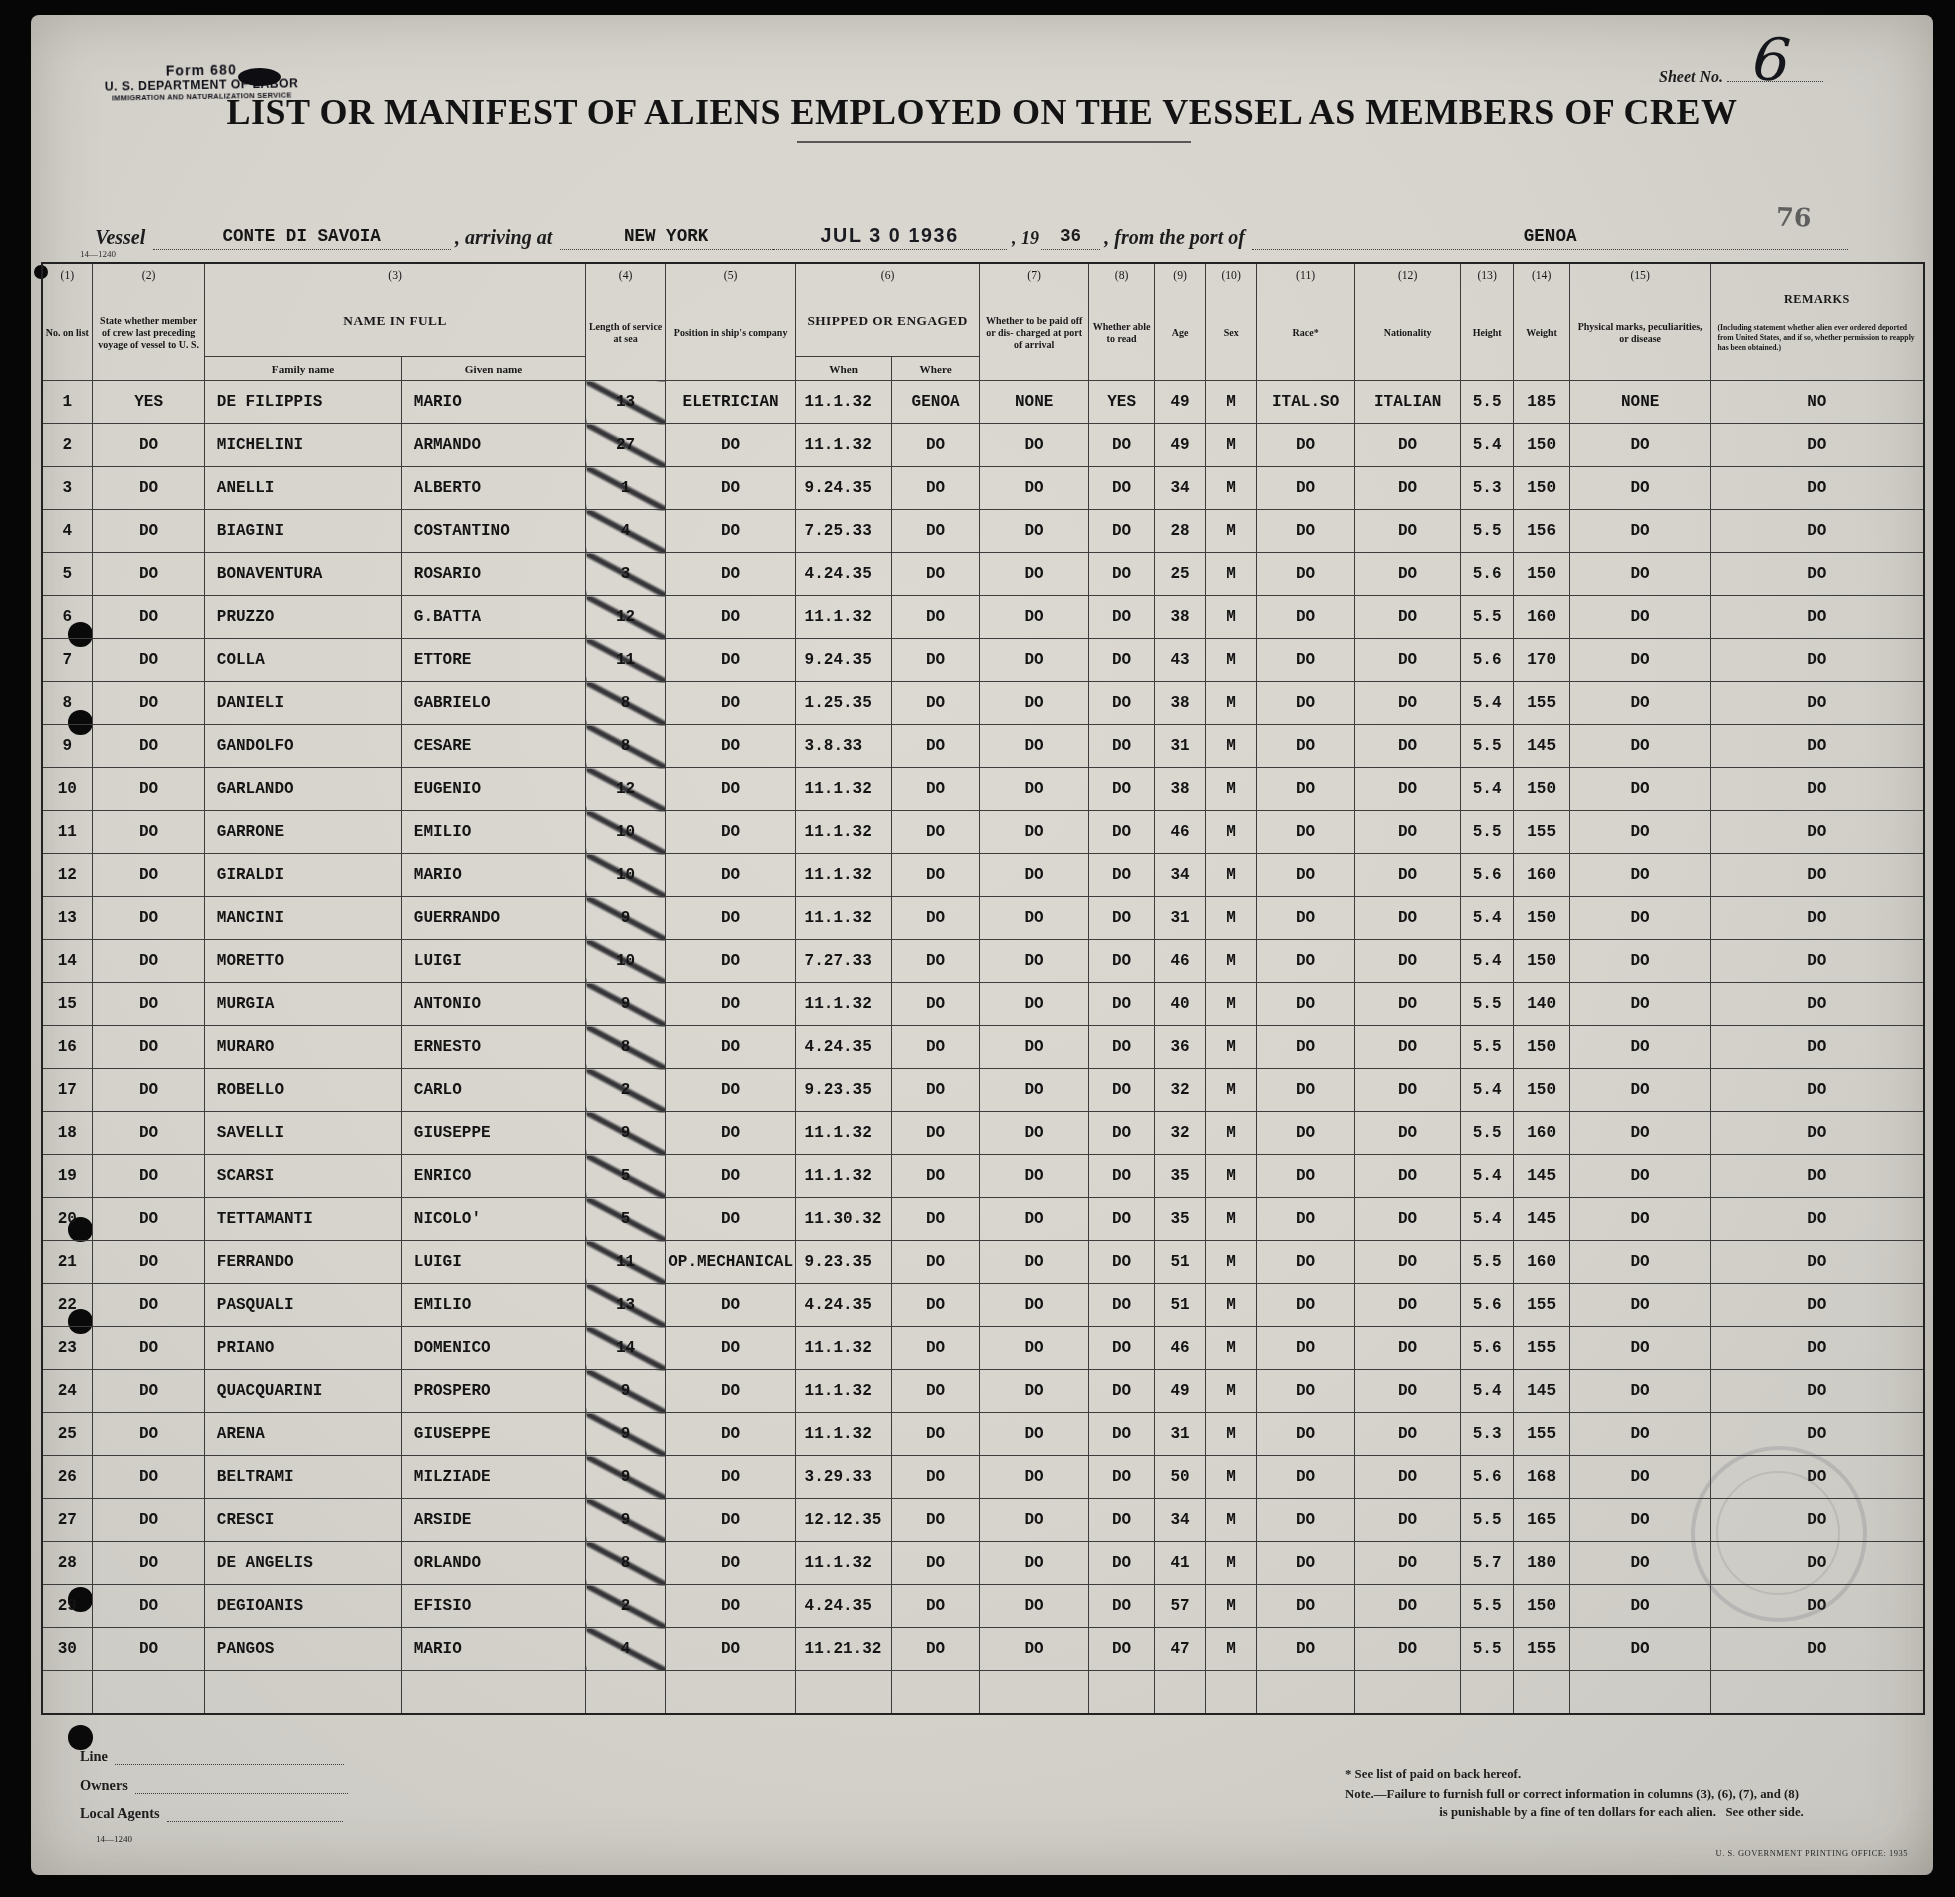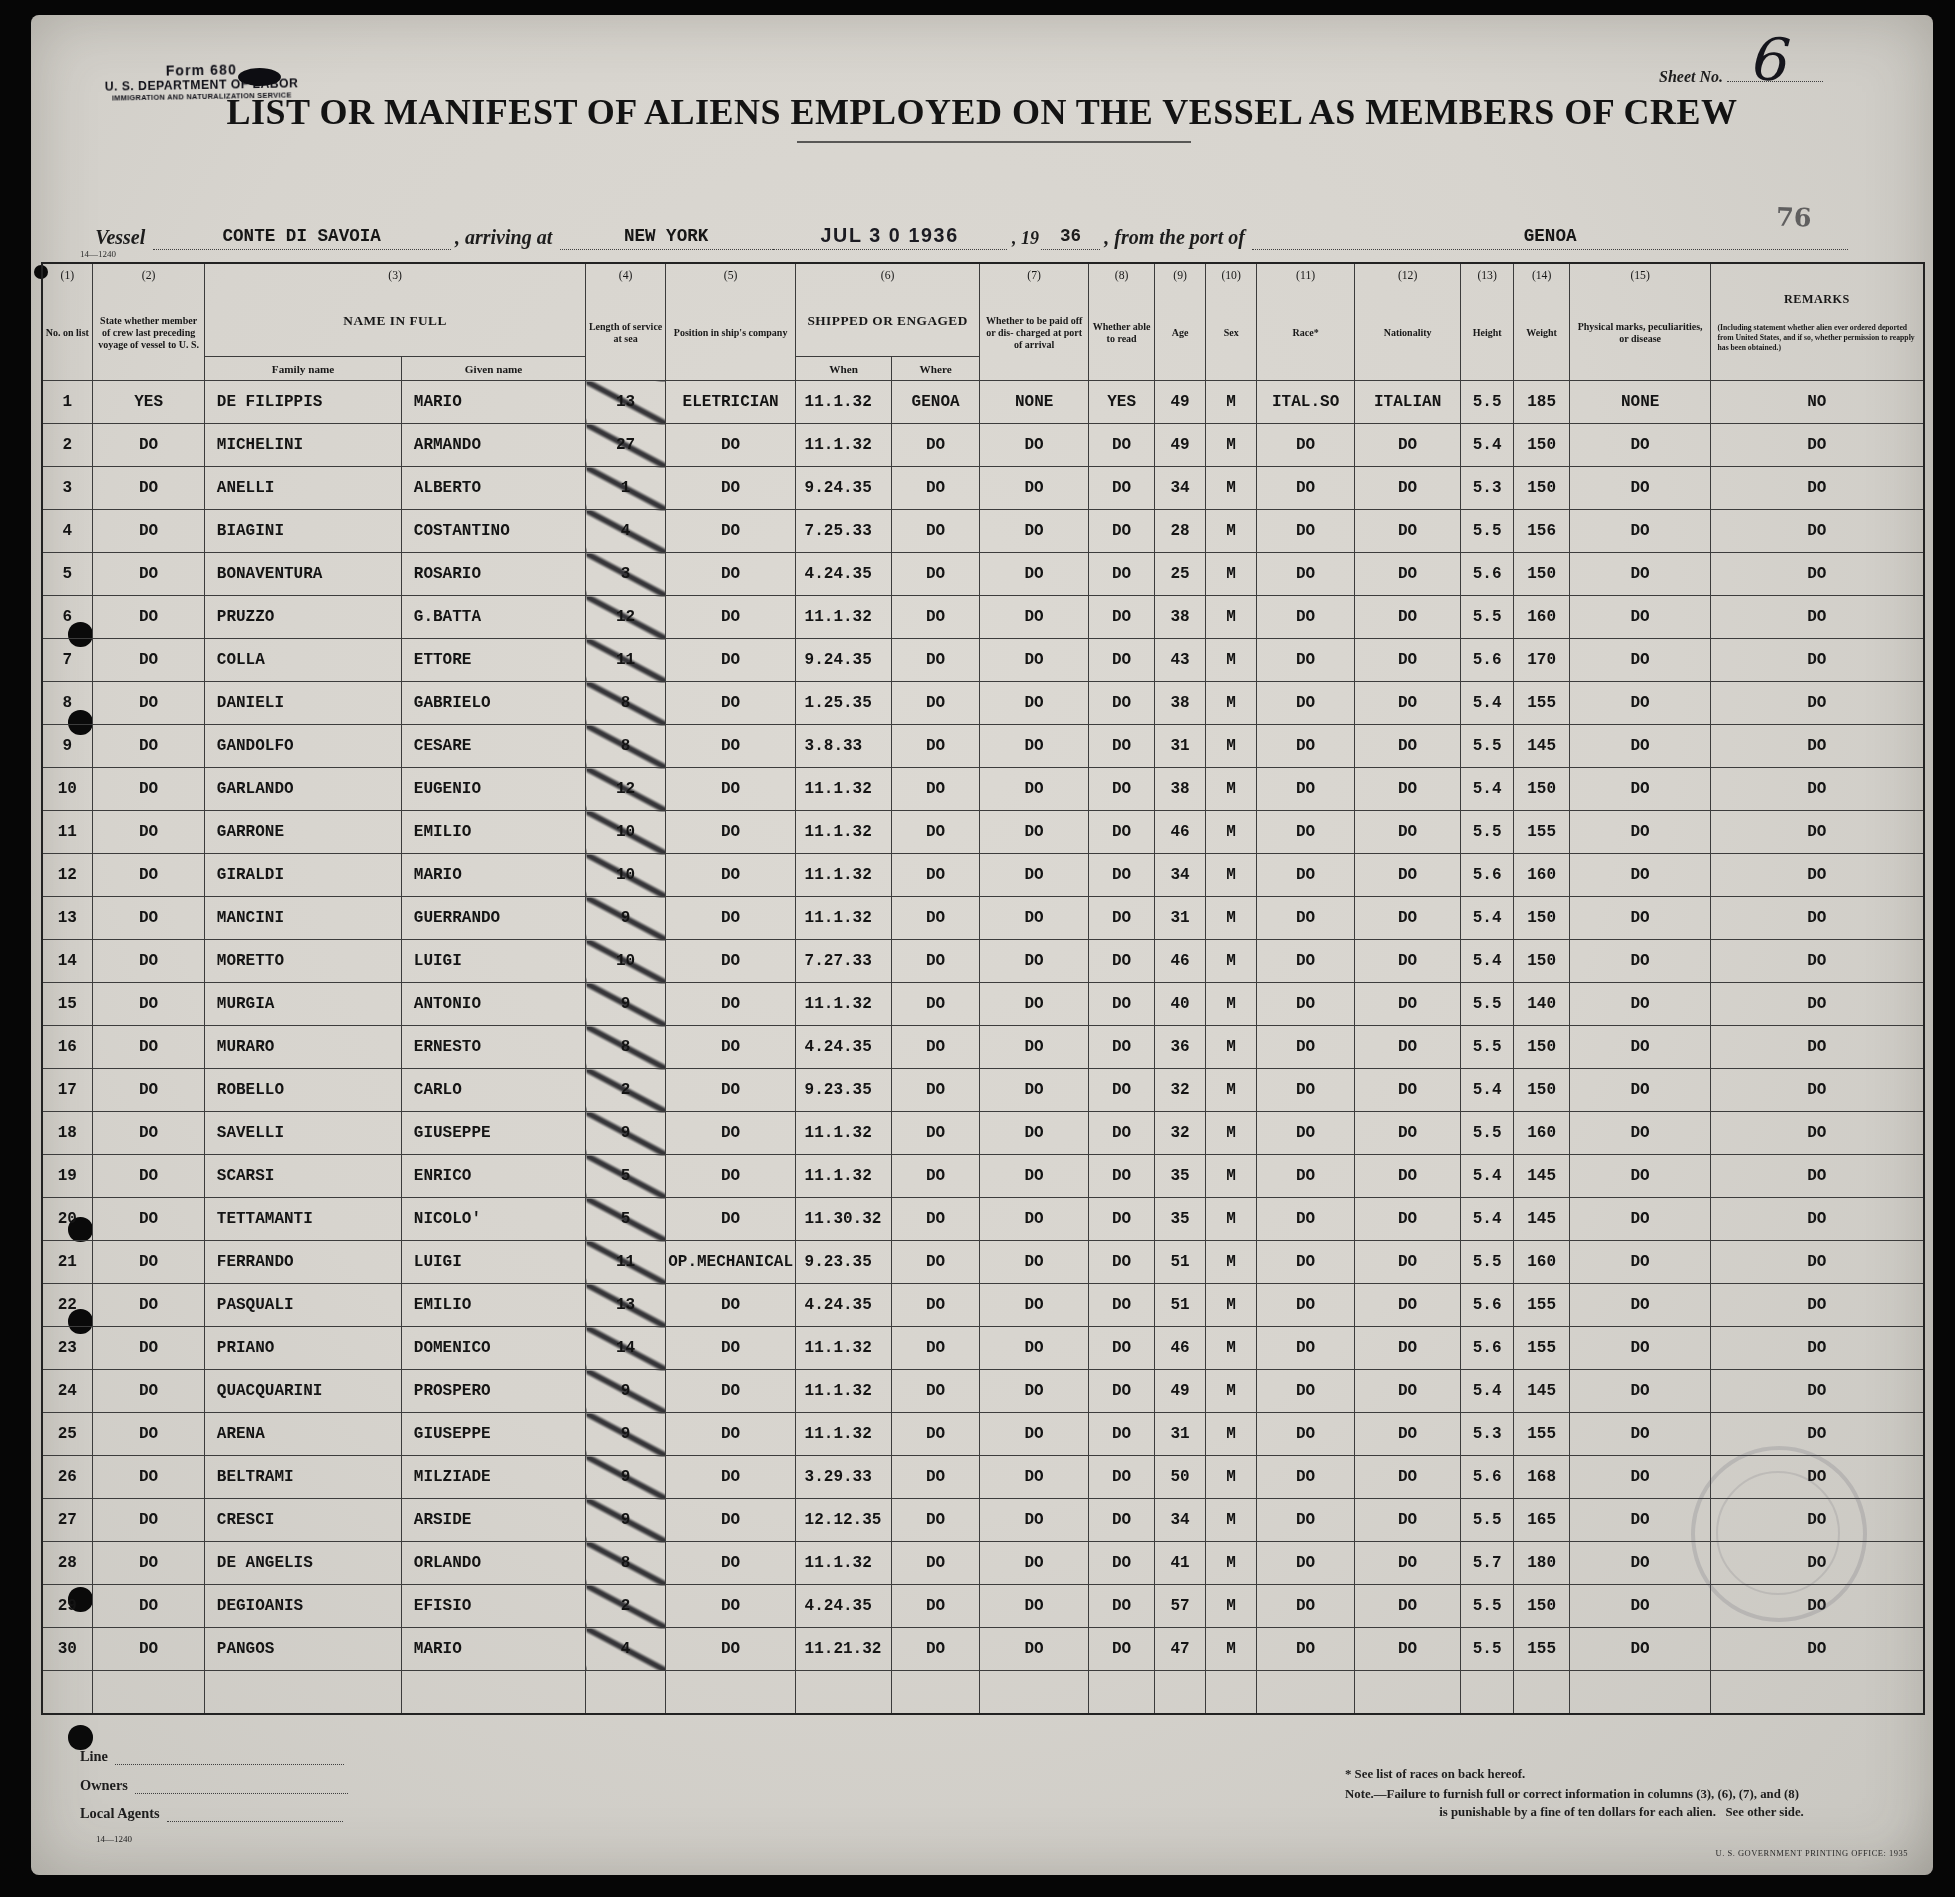--- a/index.html
+++ b/index.html
@@ -852,21 +852,21 @@
 
   <div class="footer-left">
     <div class="row"><span>Line</span><span class="leader" style="width:229px"></span></div>
     <div class="row"><span>Owners</span><span class="leader" style="width:213px"></span></div>
     <div class="row"><span>Local Agents</span><span class="leader" style="width:176px"></span></div>
     <div class="code-small">14—1240</div>
   </div>
 
 
   <div class="notes">
-    <div class="races">* See list of races on back hereof.</div>
+    <div class="races">* See list of paid on back hereof.</div>
     <div>Note.—Failure to furnish full or correct information in columns (3), (6), (7), and (8)</div>
     <div style="text-align:center">
       <span>is punishable by a fine of ten dollars for each alien.</span>
       &nbsp;&nbsp;<span>See other side.</span>
     </div>
   </div>
 
   <div class="printing-office">U. S. GOVERNMENT PRINTING OFFICE: 1935</div>
 
 </div>

